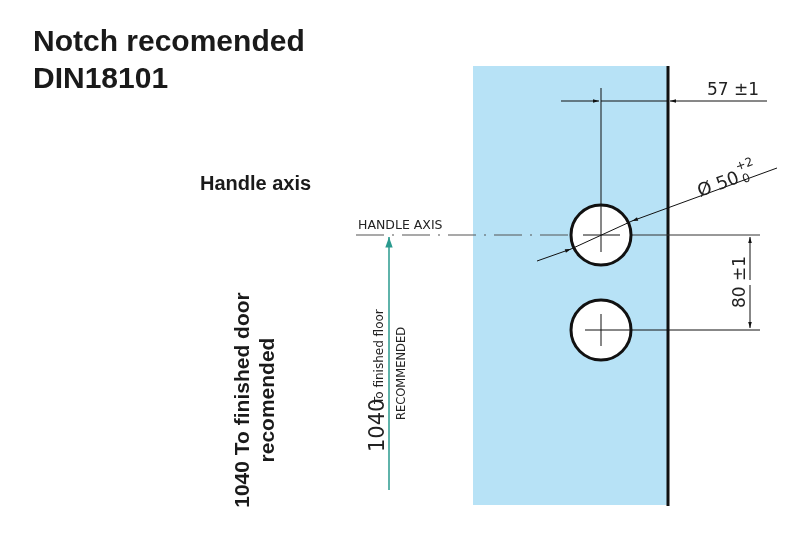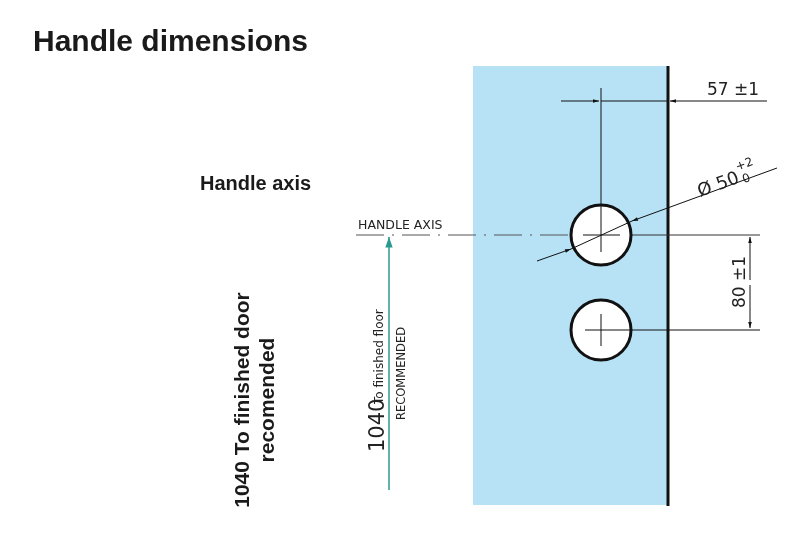--- a/index.html
+++ b/index.html
@@ -22,21 +22,22 @@
       width: 280px; white-space: nowrap;
     }
     .vertical-note div { display: block; }
     svg.drawing { position: absolute; left: 0; top: 0; }
     .svg-text { font-family: "DejaVu Sans", sans-serif; fill: #222; }
   </style>
 </head>
 <body>
 
 <div class="title">
-  <div>Handle dimensions</div>
+  <div>Notch recomended</div>
+  <div>DIN18101</div>
 </div>
 
 <div class="handle-axis-heading">Handle axis</div>
 
 <div class="vertical-note">
   <div>1040 To finished door</div>
   <div>recomended</div>
 </div>
 
 <svg class="drawing" width="800" height="553" viewBox="0 0 800 553" xmlns="http://www.w3.org/2000/svg">

